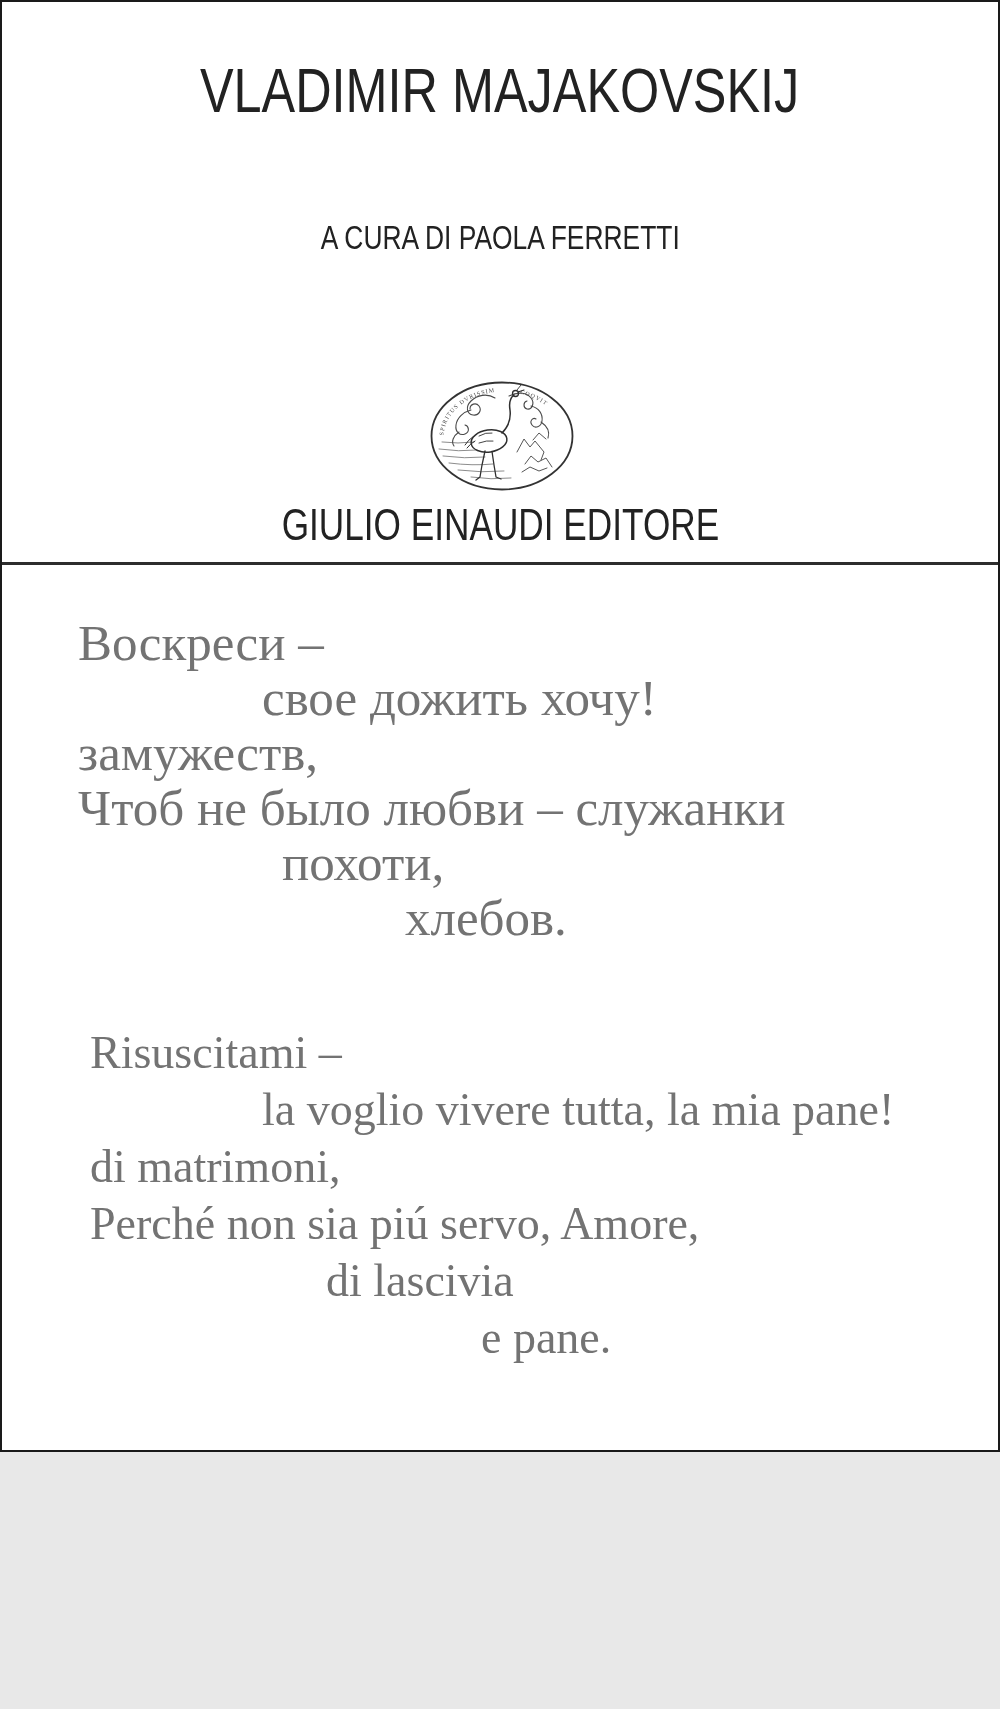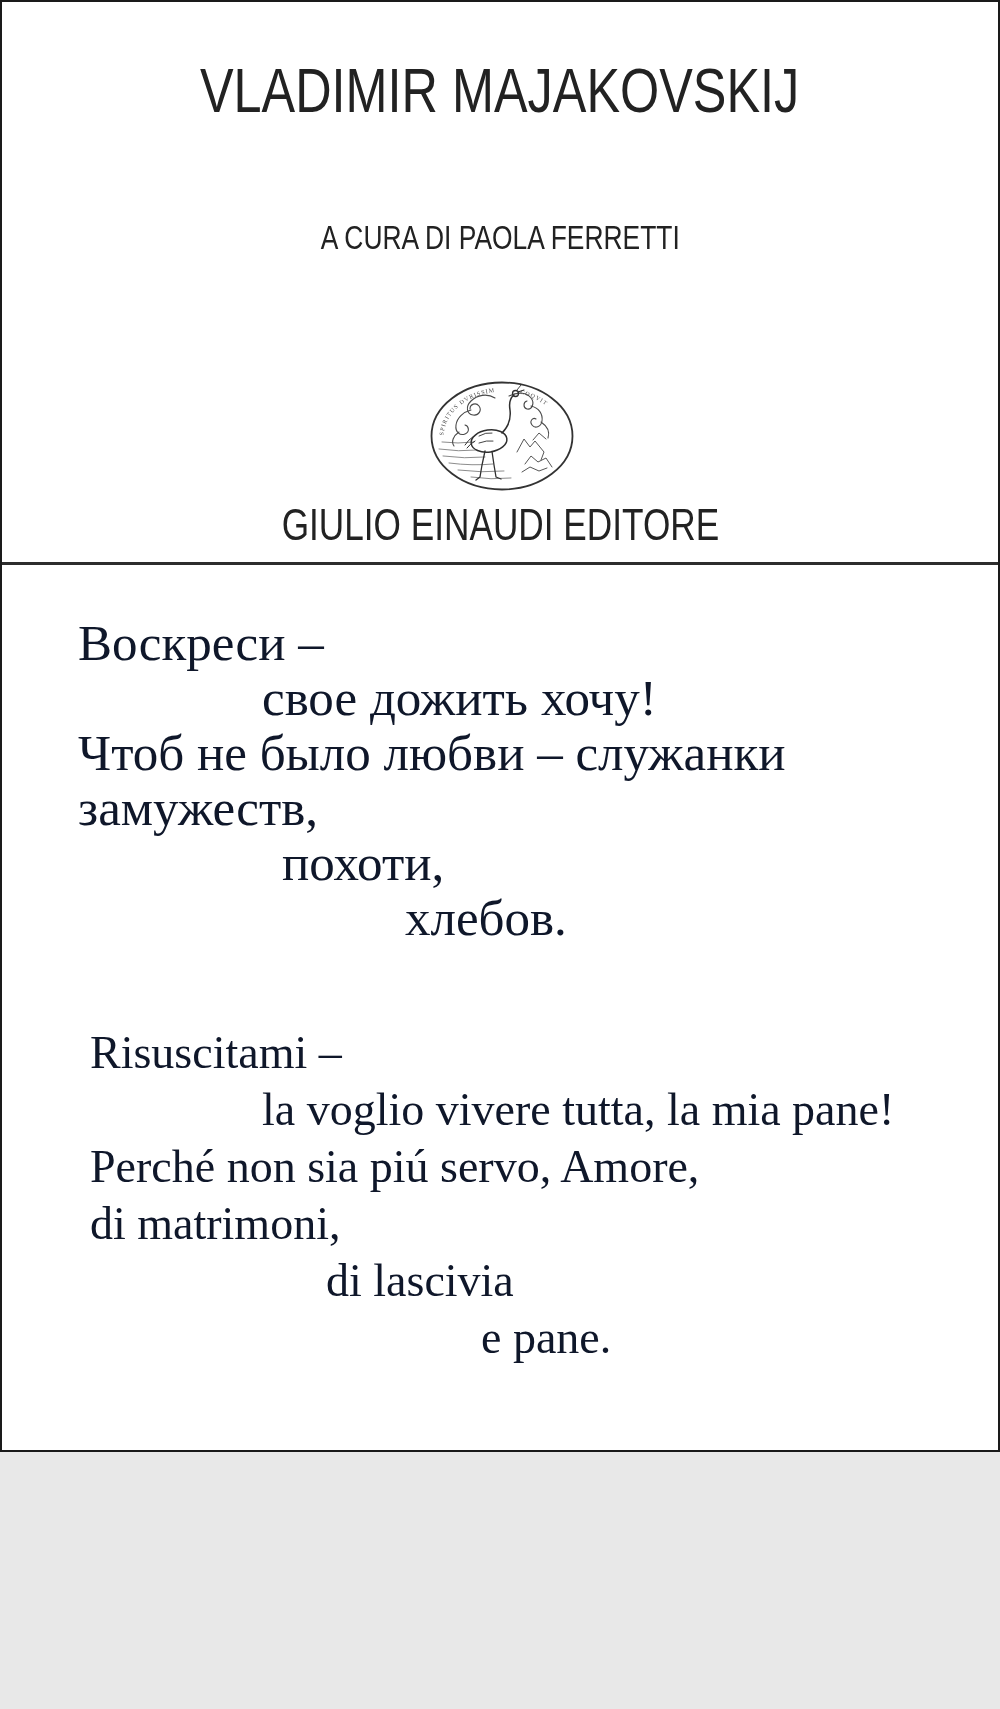--- a/index.html
+++ b/index.html
@@ -27,21 +27,21 @@
   .publisher{top:501px;font-size:44px;}
   
   .logo-wrap{position:absolute;top:378px;left:427px;width:146px;height:112px;}
   .logo-wrap svg{display:block;}
   
   .divider{position:absolute;top:560px;left:0;width:1000px;height:3px;background:#2d2d2d;}
   
   .poem{
     position:absolute;
     font-family:"Liberation Serif","DejaVu Serif",serif;
-    color:#0f172a;
+    color:#737373;
     white-space:nowrap;
   }
   .poem-ru{top:614px;left:76px;font-size:51px;line-height:55px;}
   .poem-it{top:1022px;left:88px;font-size:46px;line-height:57px;}
   .poem .line{white-space:pre;}
 </style>
 </head>
 <body>
 
 <div class="page">
@@ -115,28 +115,28 @@
 
   <div class="hdr-text publisher">
     <span class="squeeze">GIULIO EINAUDI EDITORE</span>
   </div>
 
   <div class="divider"></div>
 
   <div class="poem poem-ru">
     <div class="line">Воскреси –</div>
     <div class="line" style="margin-left:184px">свое дожить хочу!</div>
+    <div class="line">замужеств,</div>
     <div class="line">Чтоб не было любви – служанки</div>
-    <div class="line">замужеств,</div>
     <div class="line" style="margin-left:204px">похоти,</div>
     <div class="line" style="margin-left:327px">хлебов.</div>
   </div>
 
   <div class="poem poem-it">
     <div class="line">Risuscitami –</div>
     <div class="line" style="margin-left:172px">la voglio vivere tutta, la mia pane!</div>
+    <div class="line">di matrimoni,</div>
     <div class="line">Perché non sia piú servo, Amore,</div>
-    <div class="line">di matrimoni,</div>
     <div class="line" style="margin-left:236px">di lascivia</div>
     <div class="line" style="margin-left:391px">e pane.</div>
   </div>
 
 </div>
 
 </body></html>

